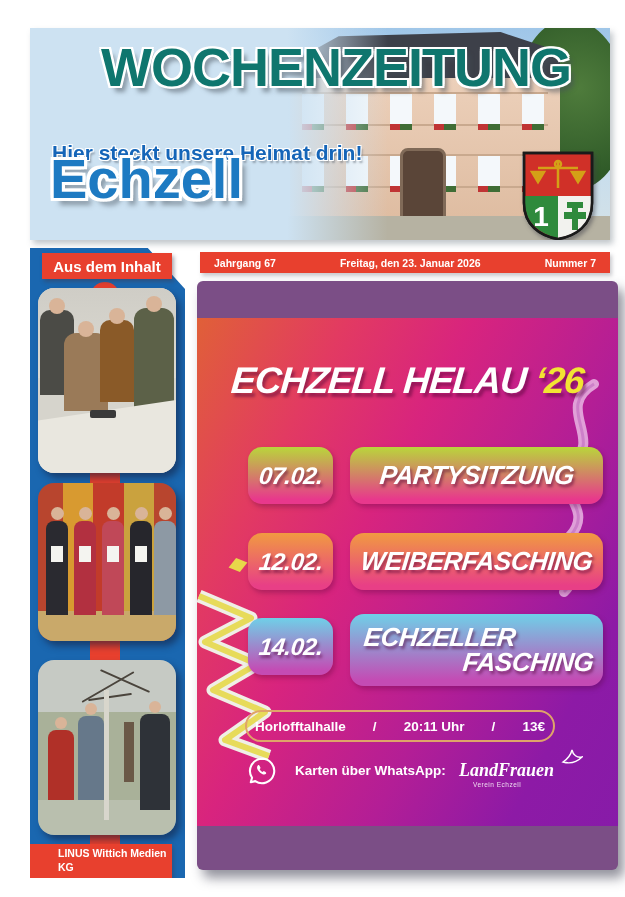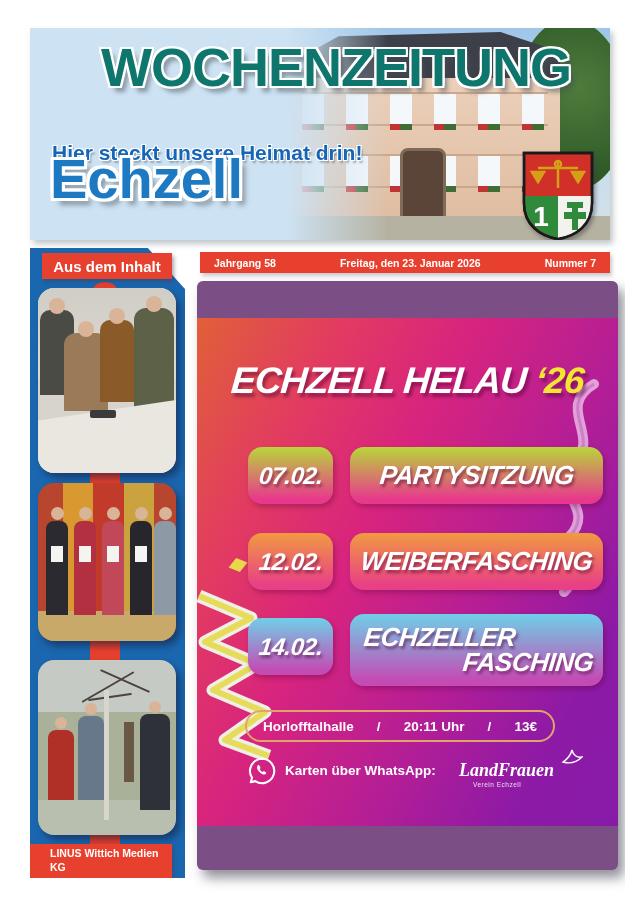--- a/index.html
+++ b/index.html
@@ -72,21 +72,21 @@
   .ph2 .fhead{width:13px;height:13px;background:#d9b498;border-radius:50%;margin:-14px auto 0;}
   .ph2 .cert{width:12px;height:16px;background:#f4f4f0;margin:26px auto 0;}
   .ph3{left:8px;top:412px;width:138px;height:175px;background:linear-gradient(180deg,#c6cac4 0 30%,#a9b199 30% 80%,#b9bfae 80%);}
   .ph3 .branch{background:#4a443c;height:2px;border-radius:2px;}
   .ph3 .trunk{left:66px;top:30px;width:5px;height:130px;background:#d8d6cc;}
   .ph3 .post{left:86px;top:62px;width:10px;height:60px;background:#6a5846;}
   .ph3 .fig{border-radius:8px 8px 0 0;}
   .ph3 .fhead{width:12px;height:12px;background:#d9b498;border-radius:50%;margin:-13px auto 0;}
   .publisher{left:0px;top:596px;width:142px;height:34px;background:#e8402e;color:#fff;font-weight:bold;
              font-size:10.5px;line-height:1.3;display:flex;flex-direction:column;justify-content:center;
-             padding-left:20px;box-sizing:border-box;box-shadow:2px 3px 4px rgba(60,60,80,.4);}
+             padding-left:28px;box-sizing:border-box;box-shadow:2px 3px 4px rgba(60,60,80,.4);}
 
   
   .poster{left:197px;top:281px;width:421px;height:589px;background:#7b4e86;border-radius:6px;
           box-shadow:6px 8px 12px rgba(40,40,60,.5);overflow:hidden;}
   .pcontent{left:0;top:37px;width:421px;height:508px;
           background:linear-gradient(118deg,#e06038 0%,#e23a62 22%,#d8247e 40%,#b31e96 64%,#8d1aa6 84%,#871ba8 100%);
           overflow:hidden;}
   .ptitle{left:0;top:42px;width:421px;text-align:center;font-weight:bold;font-style:italic;
           font-size:37px;color:#fff;transform:skewX(-5deg);letter-spacing:-1px;z-index:4;
           text-shadow:3px 4px 3px rgba(90,5,60,.5);}
@@ -102,23 +102,23 @@
   .l1{left:153px;top:129px;width:253px;height:57px;}
   .d2{left:51px;top:215px;width:85px;height:57px;}
   .l2{left:153px;top:215px;width:253px;height:57px;}
   .d3{left:51px;top:300px;width:85px;height:57px;}
   .l3{left:153px;top:296px;width:253px;height:72px;flex-direction:column;align-items:flex-start;
       justify-content:center;padding-left:14px;box-sizing:border-box;}
   .l3 .ln2{align-self:flex-end;margin:-6px 10px 0 0;}
   .dtxt{font-size:24px;}
   .ltxt{font-size:26px;}
   .infobox{left:48px;top:392px;width:310px;height:32px;border:2px solid #dfa469;border-radius:18px;
-           display:flex;align-items:center;justify-content:space-between;padding:0 16px;
+           display:flex;align-items:center;justify-content:space-between;padding:0 8px;
            box-sizing:border-box;color:#fff;font-weight:bold;font-size:13.5px;z-index:3;}
-  .warow{left:50px;top:438px;display:flex;align-items:center;gap:8px;z-index:3;text-align:right;}
+  .warow{left:50px;top:438px;display:flex;align-items:center;gap:18px;z-index:3;text-align:right;}
   .watext{color:#fff;font-weight:bold;font-size:13.5px;line-height:1.35;}
   .landfrauen{left:262px;top:442px;width:120px;color:#fff;z-index:3;}
   .lf-name{font-family:"Liberation Serif", serif;font-style:italic;font-weight:bold;font-size:18px;}
   .lf-sub{font-size:6.5px;opacity:.85;margin-left:14px;letter-spacing:.5px;}
   .lf-bird{position:absolute;right:-4px;top:-12px;}
   .streamer{position:absolute;z-index:2;}
   .confetti{left:34px;top:242px;width:14px;height:10px;background:#e8d84a;transform:skewX(-25deg) rotate(18deg);z-index:2;}
 </style>
 </head>
 <body>
@@ -159,21 +159,21 @@
         </g>
         <path d="M4,3 h68 v50 c0,22 -16,33 -34,36 C20,86 4,75 4,53 Z" fill="none" stroke="#1a1a1a" stroke-width="2.5"></path>
       </svg>
     </div>
     <h1 class="abs mh-title">WOCHENZEITUNG</h1>
     <div class="abs mh-tagline">Hier steckt unsere Heimat drin!</div>
     <div class="abs mh-town">Echzell</div>
   </header>
 
   <div class="abs dateband">
-    <span>Jahrgang 58</span>
+    <span>Jahrgang 67</span>
     <span>Freitag, den 23. Januar 2026</span>
     <span>Nummer 7</span>
   </div>
 
   <aside class="abs sidebar">
     <div class="abs redstripe"></div>
     <div class="abs sphoto ph1">
       <div class="abs wallshelf"></div>
       <div class="abs p-dark">
           <div class="head" style="margin:-12px auto 0;"></div>

